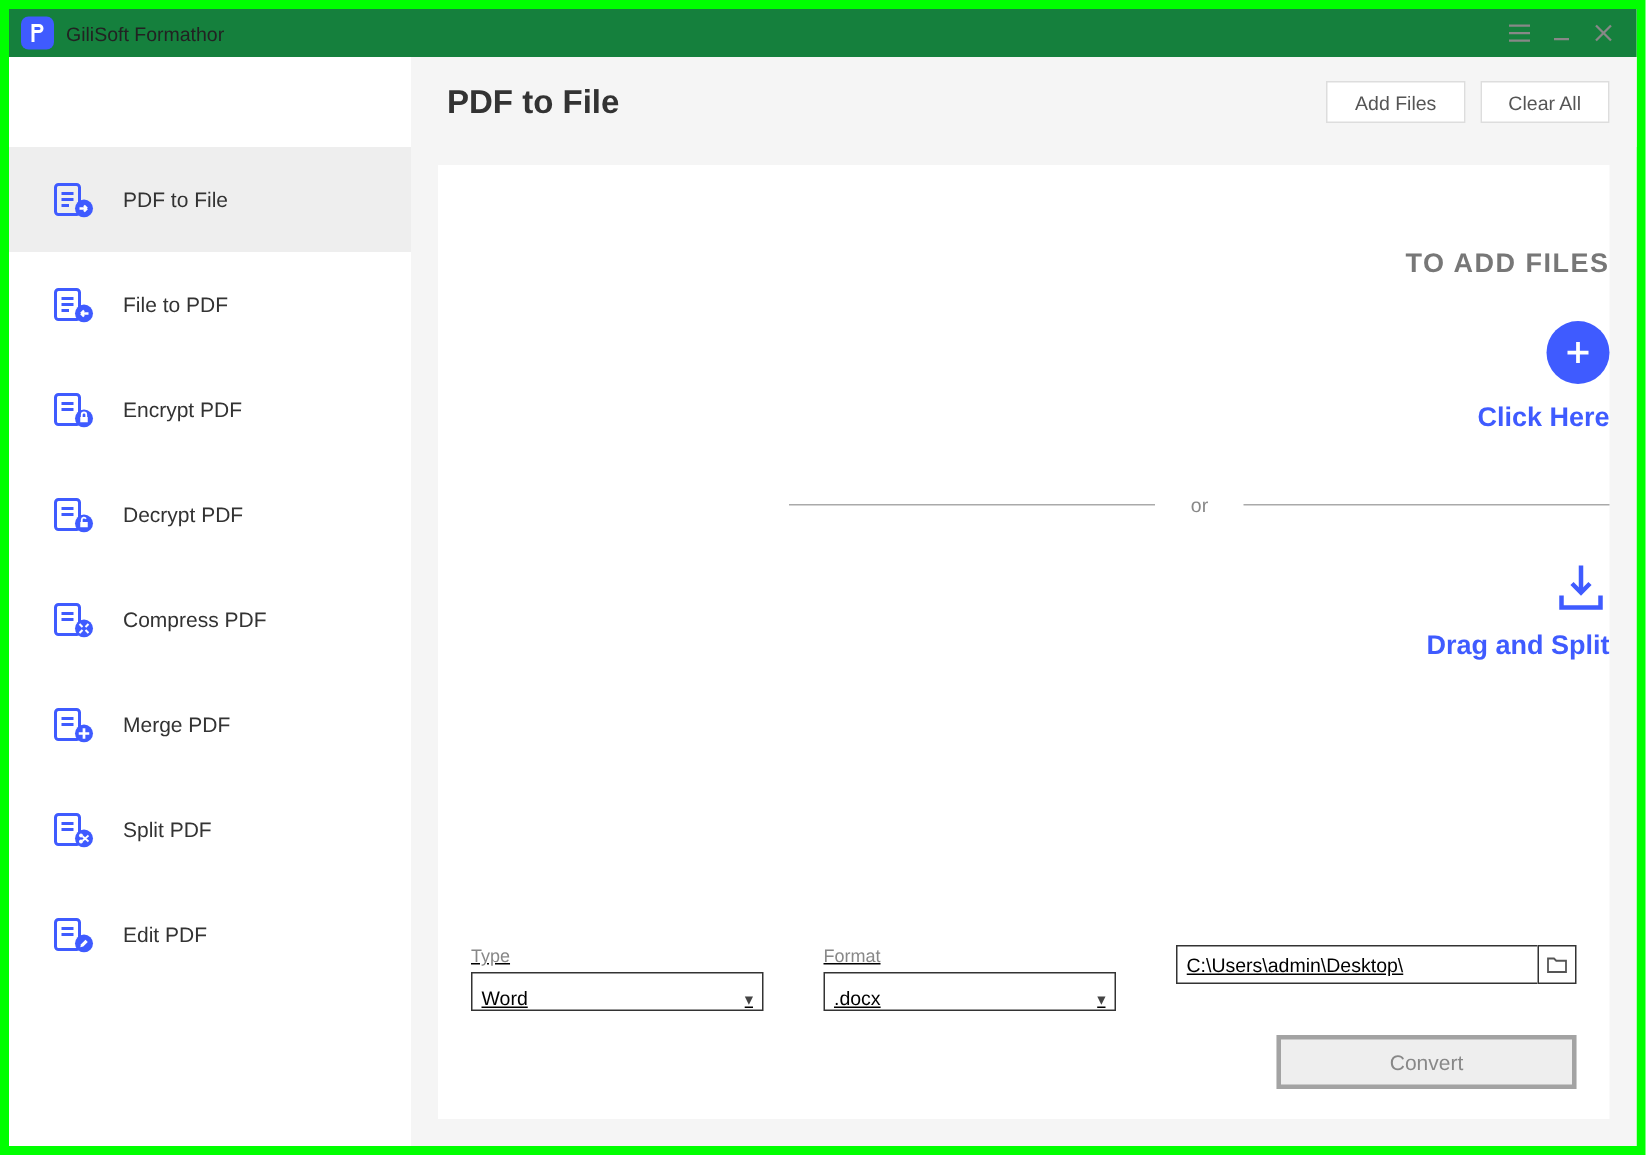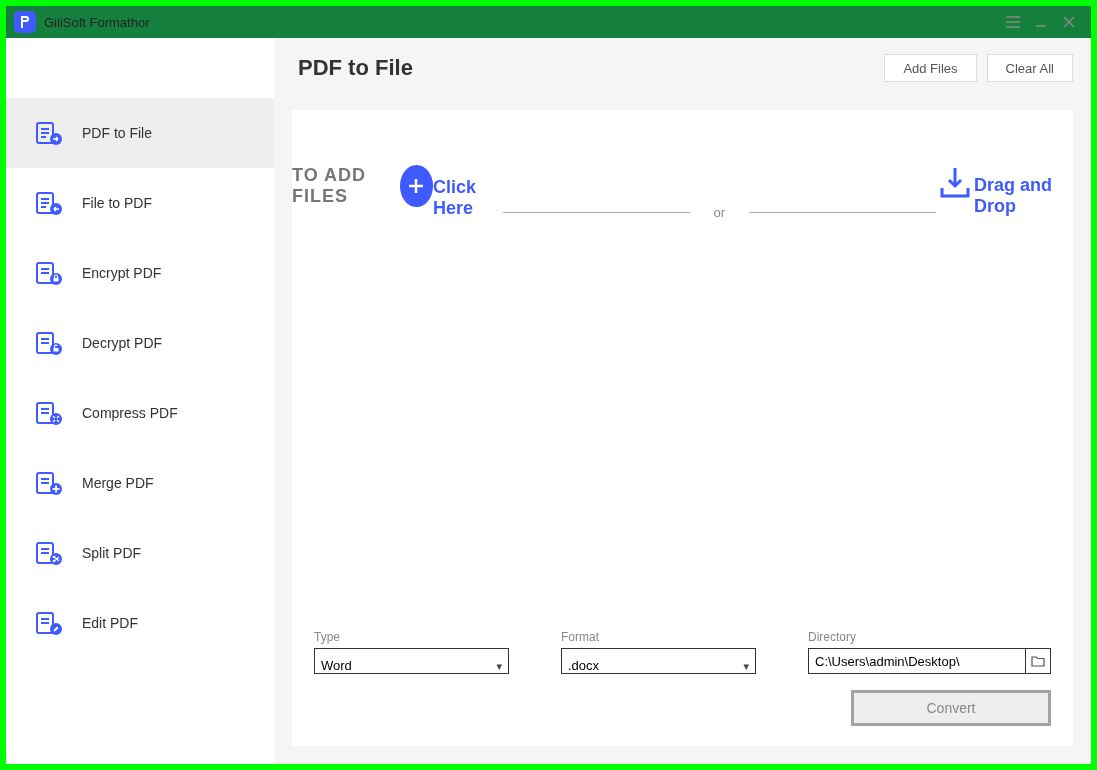--- a/index.html
+++ b/index.html
@@ -117,22 +117,22 @@
     flex: 1;
     margin: 12px 18px 18px 18px;
     background: #ffffff;
     display: flex;
     flex-direction: column;
     min-height: 0;
   }
   .dropzone {
     flex: 1;
     display: flex;
-    flex-direction: row;
-    align-items: flex-start;
+    flex-direction: column;
+    align-items: flex-end;
     padding-top: 55px;
   }
   .drop-title {
     font-size: 18px;
     font-weight: 700;
     color: #777;
     letter-spacing: 1px;
     margin-bottom: 28px;
   }
   .plus-circle {
@@ -184,21 +184,22 @@
     padding: 14px 22px 20px 22px;
   }
   .presets-title {
     font-size: 13px;
     font-weight: 700;
     color: #333;
     margin-bottom: 6px;
   }
   .presets-row {
     display: flex;
-    gap: 52px;
+    gap: 40px;
+    text-decoration: underline;
   }
   .preset-col {
     display: flex;
     flex-direction: column;
   }
   .preset-col.wide { flex: 1; }
   .preset-label {
     font-size: 12px;
     color: #888;
     margin-bottom: 4px;
@@ -436,21 +437,21 @@
             <div class="or-line"></div>
           </div>
 
           <div class="download-icon">
             <svg width="38" height="34" viewBox="0 0 38 34" fill="none">
               <line x1="19" y1="2" x2="19" y2="20" stroke="#3f5bff" stroke-width="3"></line>
               <path d="M13 14l6 6 6-6" stroke="#3f5bff" stroke-width="3" fill="none"></path>
               <path d="M6 22v8h26v-8" stroke="#3f5bff" stroke-width="3" fill="none"></path>
             </svg>
           </div>
-          <div class="drag-drop">Drag and Drop</div>
+          <div class="drag-drop">Drag and Split</div>
         </div>
 
         <div class="presets">
 
           <div class="presets-row">
 
             <div class="preset-col">
               <div class="preset-label">Type</div>
               <div class="preset-select">
                 <span>Word</span>
@@ -460,21 +461,20 @@
 
             <div class="preset-col">
               <div class="preset-label">Format</div>
               <div class="preset-select">
                 <span>.docx</span>
                 <span class="chev">▾</span>
               </div>
             </div>
 
             <div class="preset-col wide">
-              <div class="preset-label">Directory</div>
               <div class="dir-row">
                 <input class="preset-input" value="C:\Users\admin\Desktop\" style="">
                 <div class="dir-btn">
                   <svg width="14" height="12" viewBox="0 0 14 12" fill="none">
                       <path d="M1 2h4l1.5 1.5H13V11H1V2z" stroke="#555" stroke-width="1.2"></path>
                     </svg>
                 </div>
               </div>
             </div>
 

